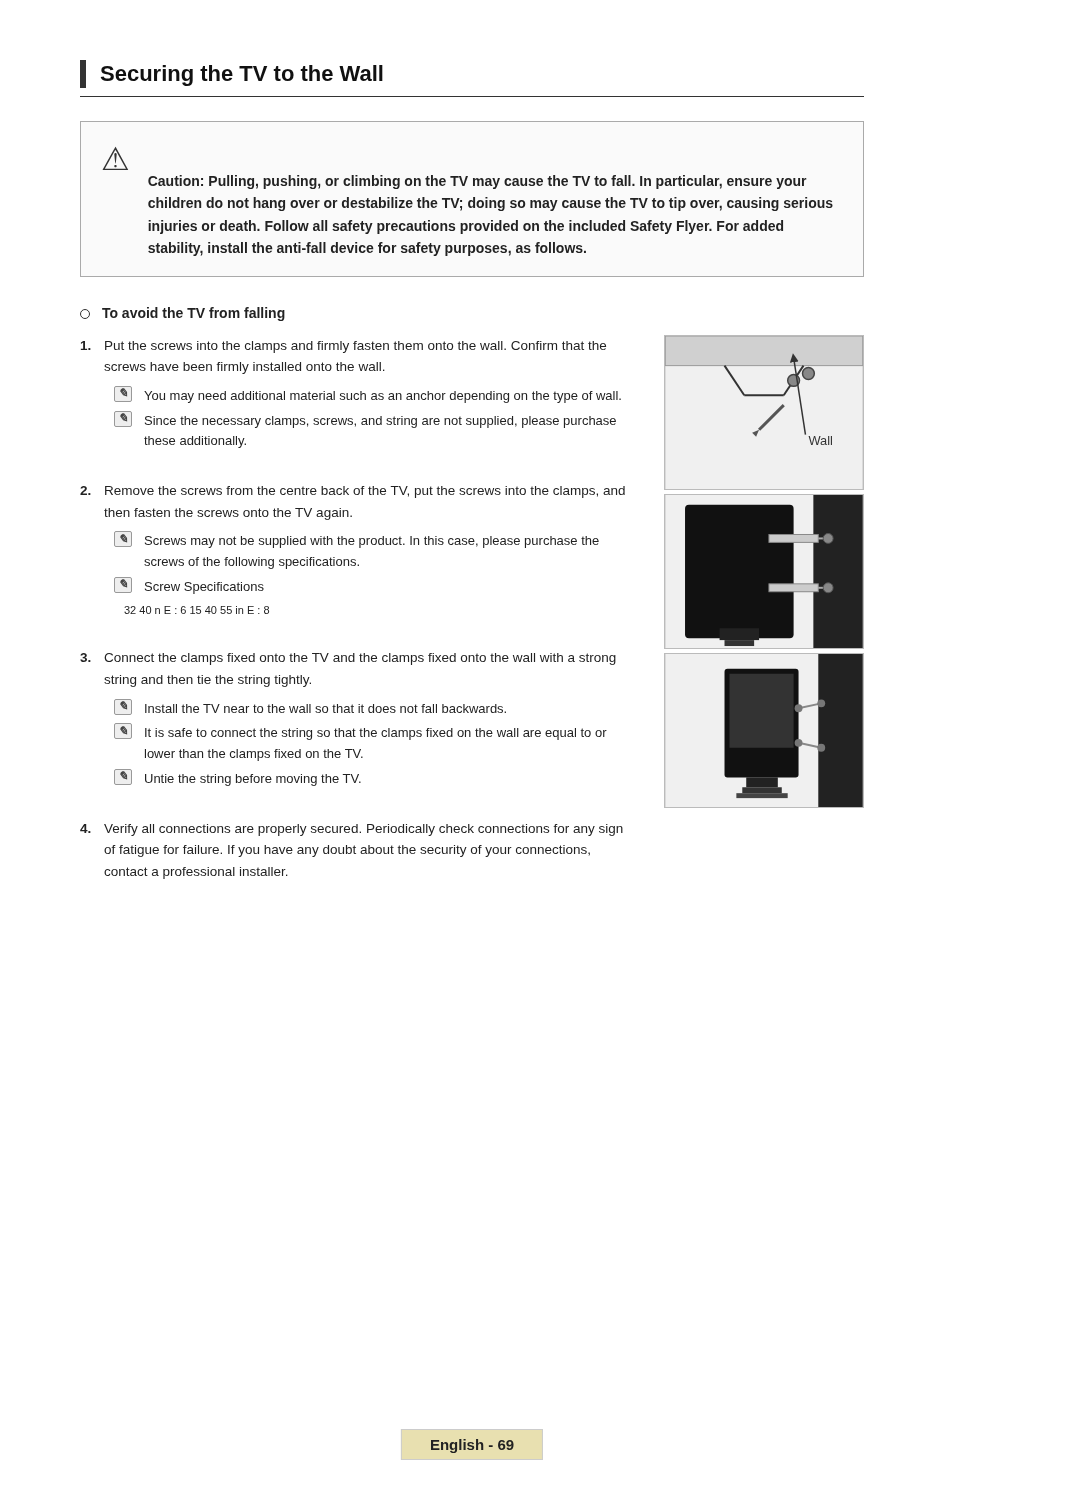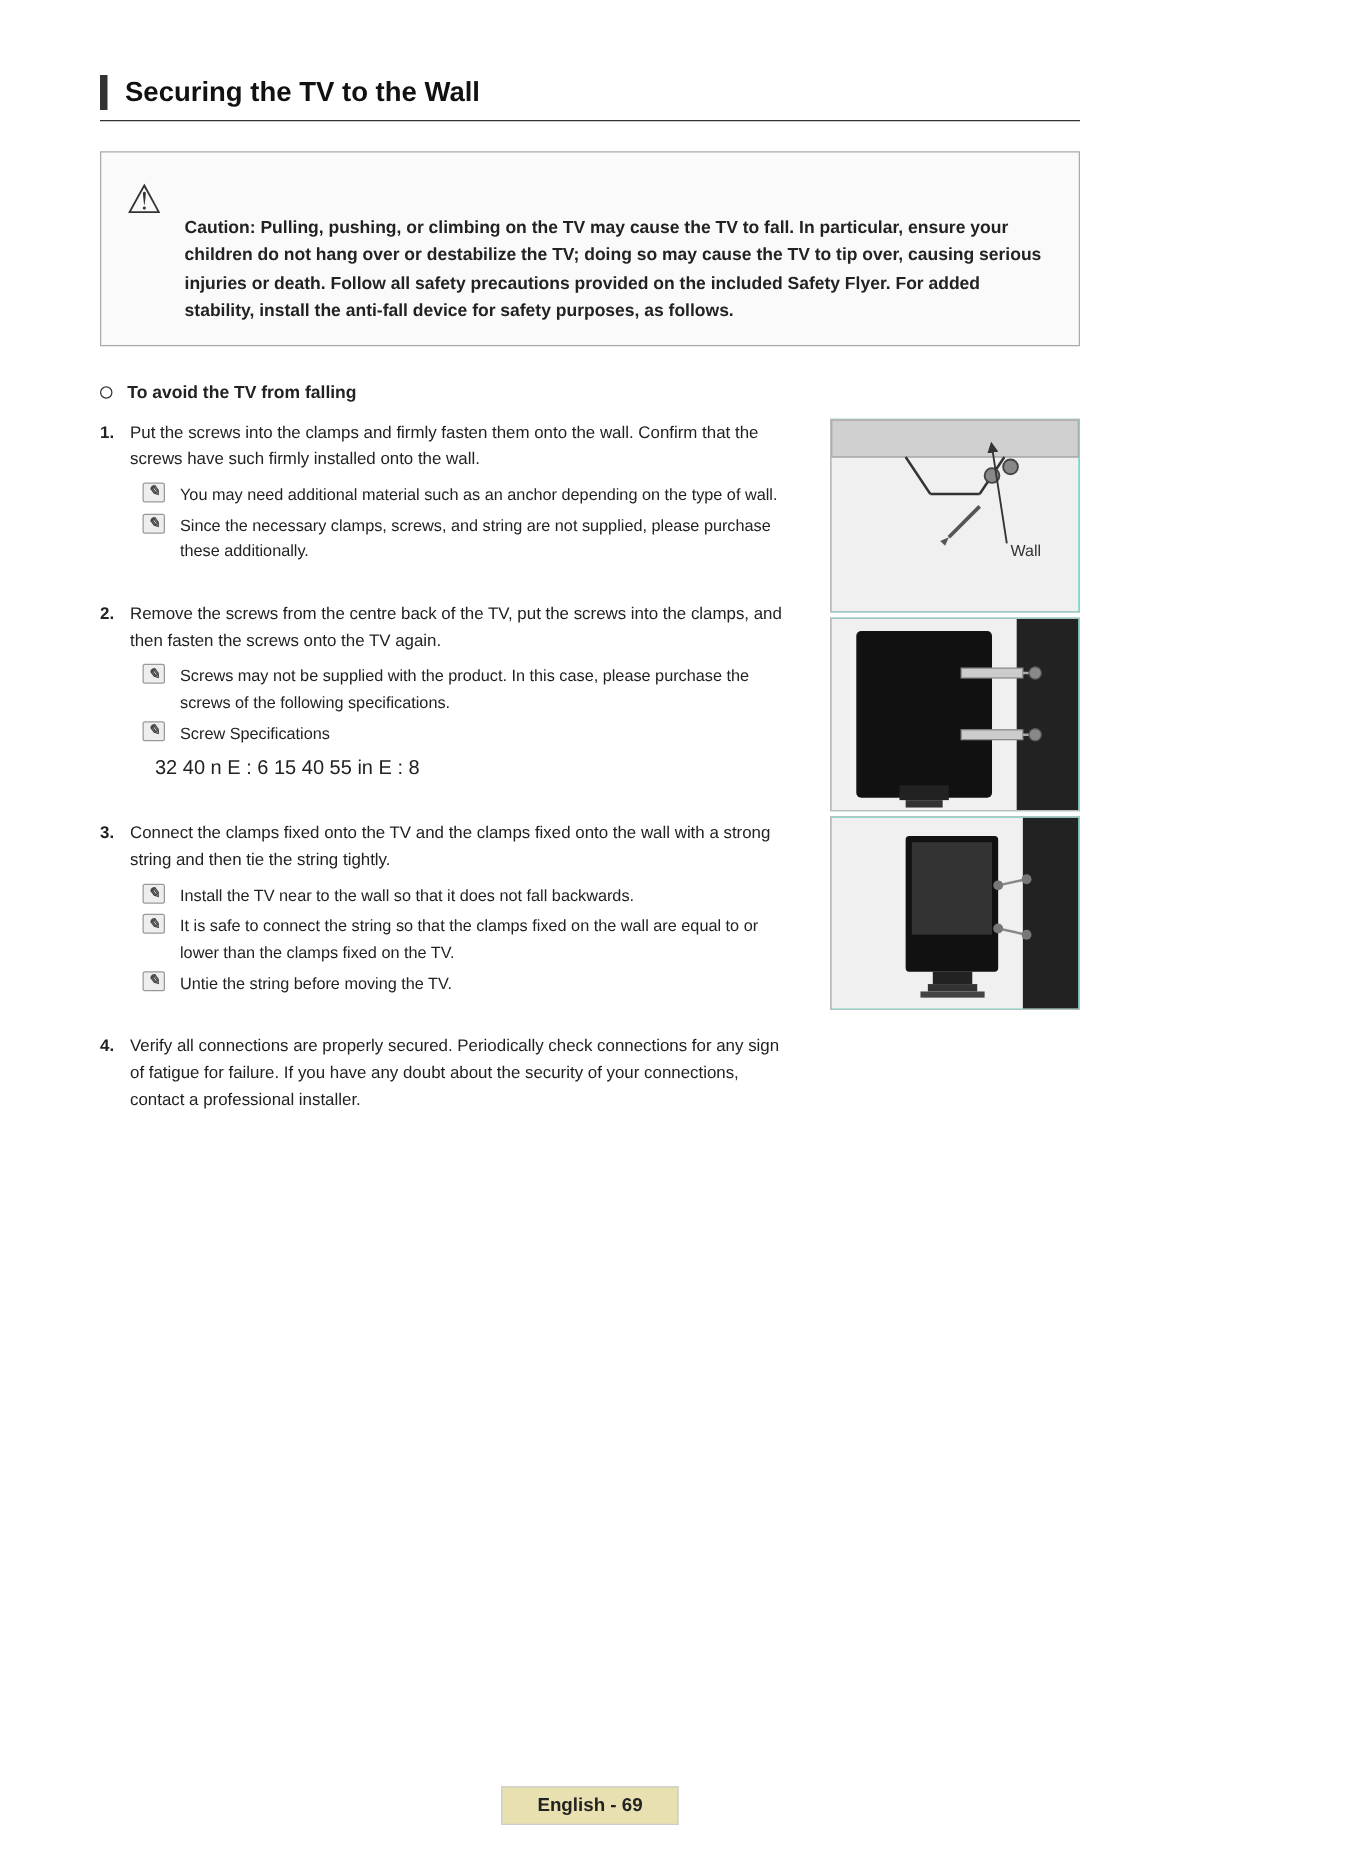--- a/index.html
+++ b/index.html
@@ -125,25 +125,25 @@
       height: 16px;
       display: flex;
       align-items: center;
       justify-content: center;
       font-style: italic;
       font-weight: bold;
     }
     .spec-table {
       margin-top: 4px;
       margin-left: 20px;
-      font-size: 16px;
+      font-size: 11px;
     }
     .image-box {
       border: 1px solid #bbb;
-      background: #5eead4;
+      background: #a3a3a3;
       height: 155px;
       position: relative;
       overflow: hidden;
       display: flex;
       align-items: flex-end;
       justify-content: center;
     }
     
     .diagram-1 svg, .diagram-2 svg, .diagram-3 svg {
       width: 100%;
@@ -180,21 +180,21 @@
     <span class="circle-bullet"></span>
     <strong>To avoid the TV from falling</strong>
   </div>
 
   <div class="main-content">
 
     <div class="left-content">
       <ol class="numbered-list">
 
         <li>
-          <span>Put the screws into the clamps and firmly fasten them onto the wall. Confirm that the screws have such firmly installed onto the wall.</span>
+          <span>Put the screws into the clamps and firmly fasten them onto the wall. Confirm that the screws have been firmly installed onto the wall.</span>
           <ul class="note-list">
             <li>
               <span class="note-icon">✎</span>
               You may need additional material such as an anchor depending on the type of wall.
             </li>
             <li>
               <span class="note-icon">✎</span>
               Since the necessary clamps, screws, and string are not supplied, please purchase these additionally.
             </li>
           </ul>

